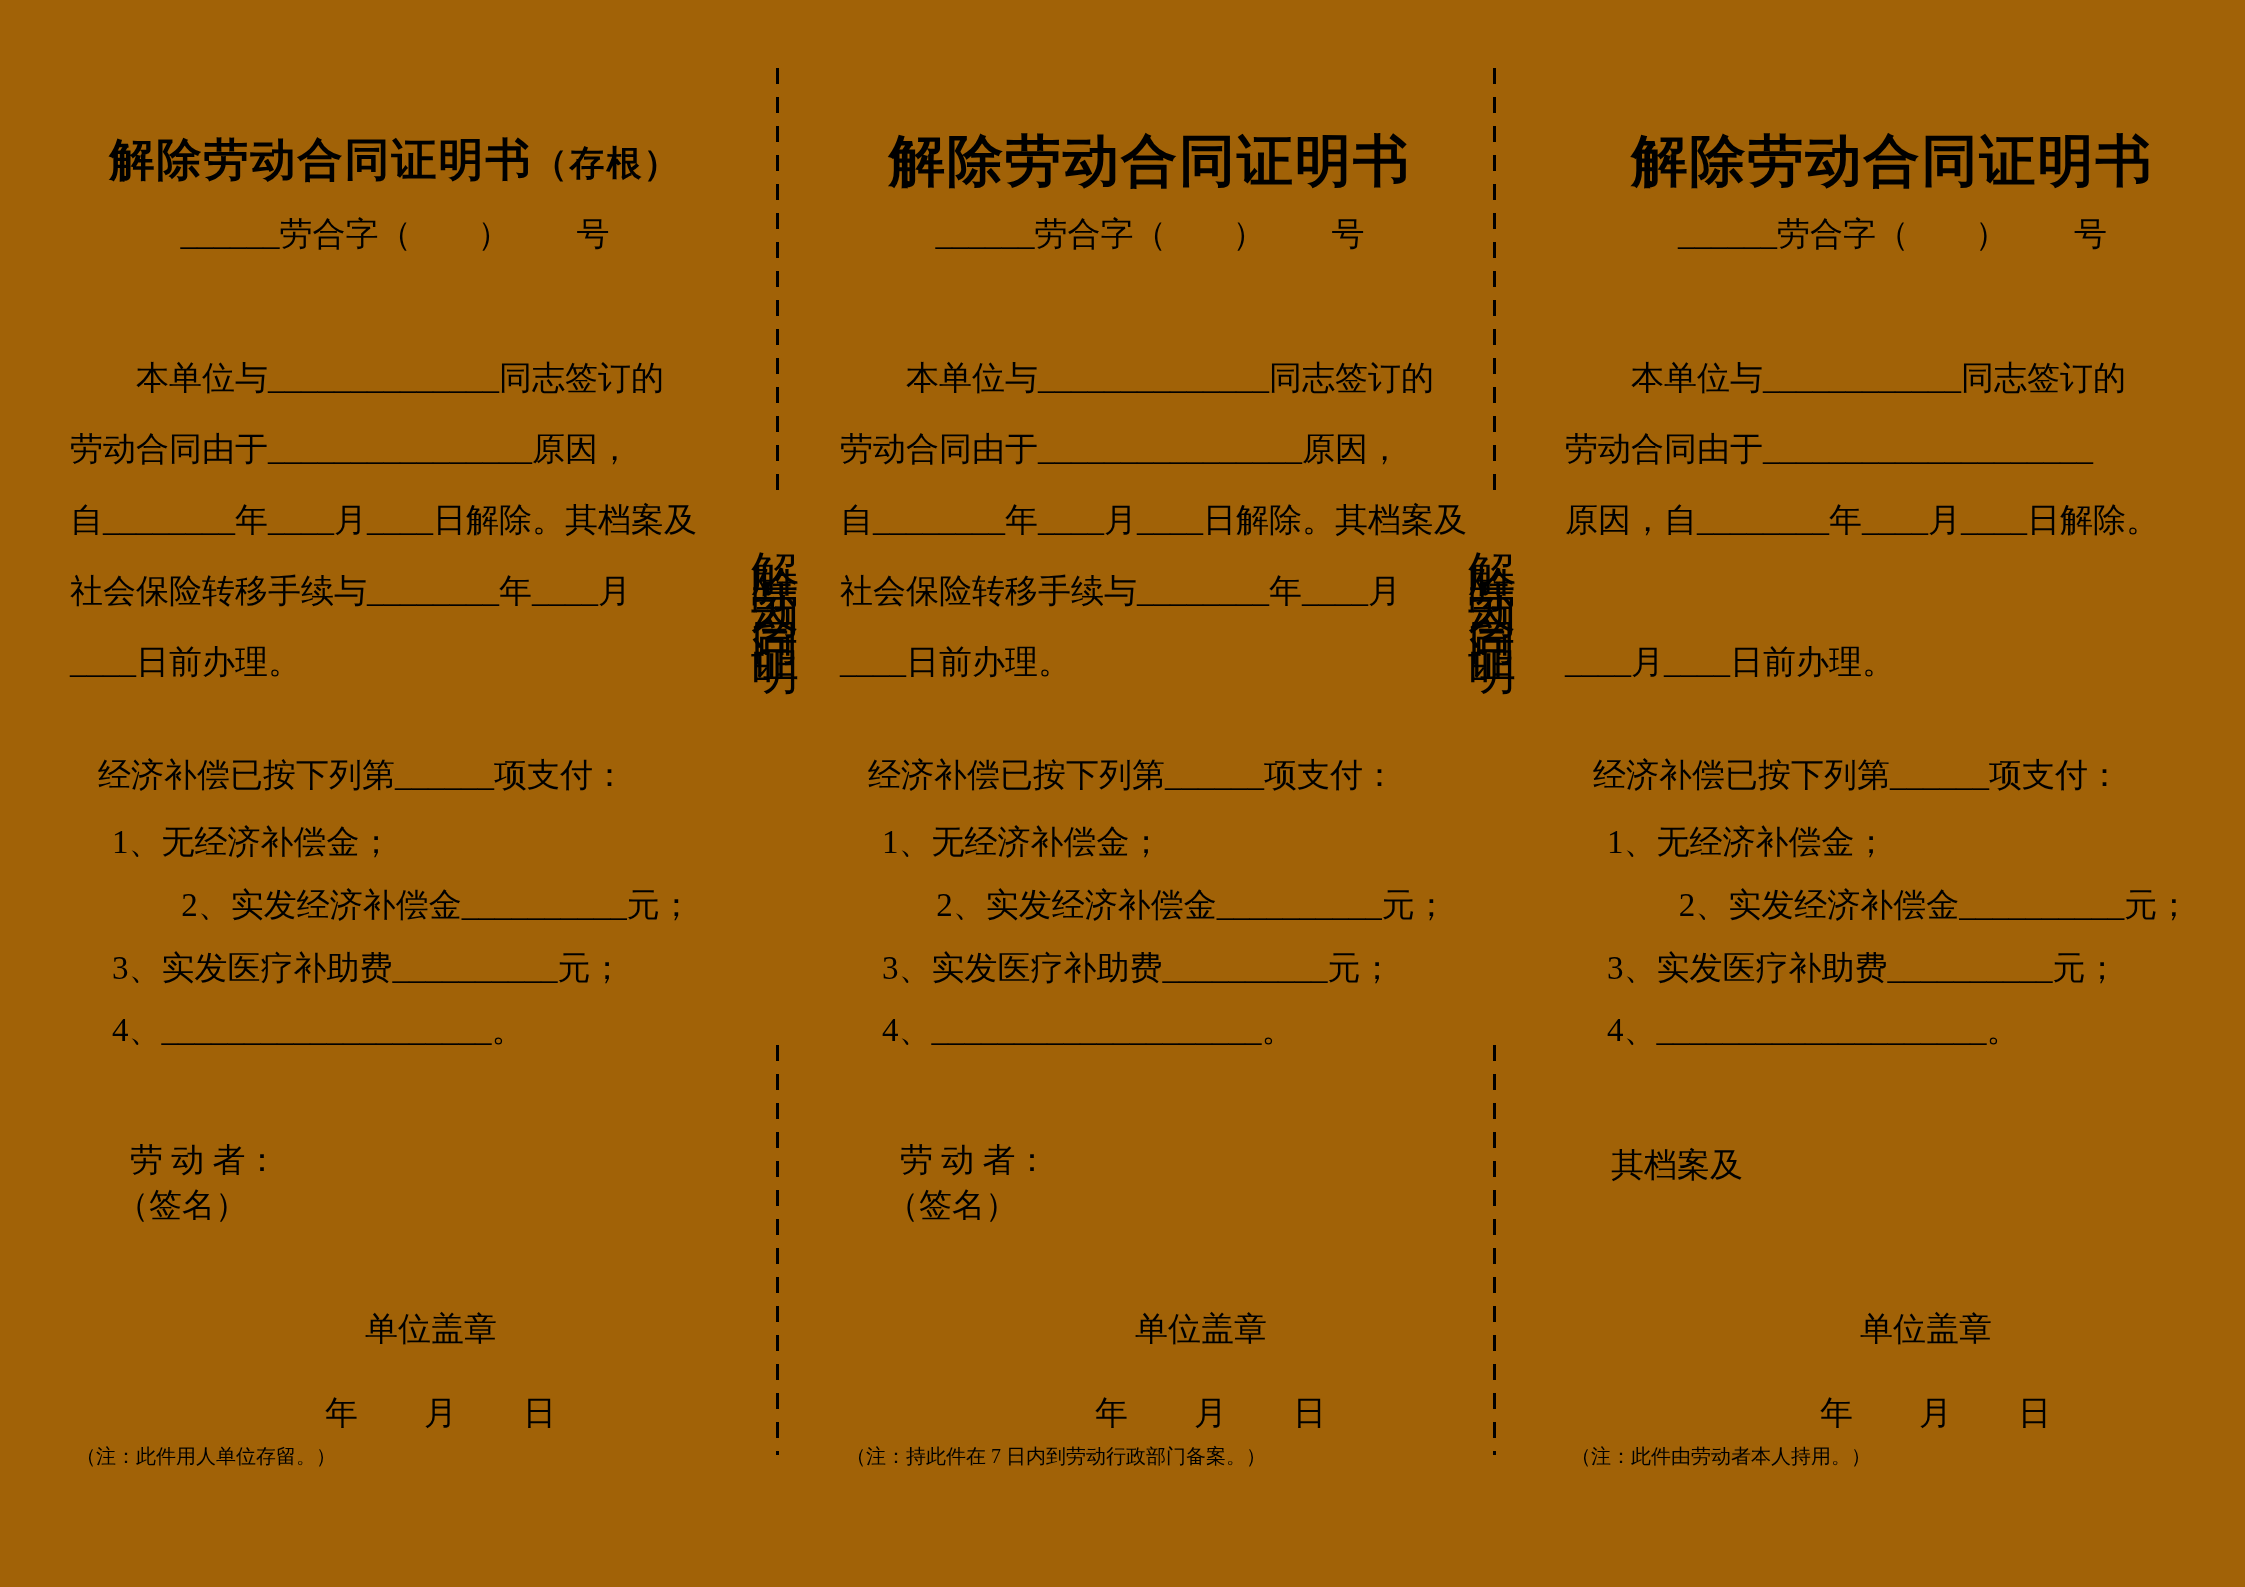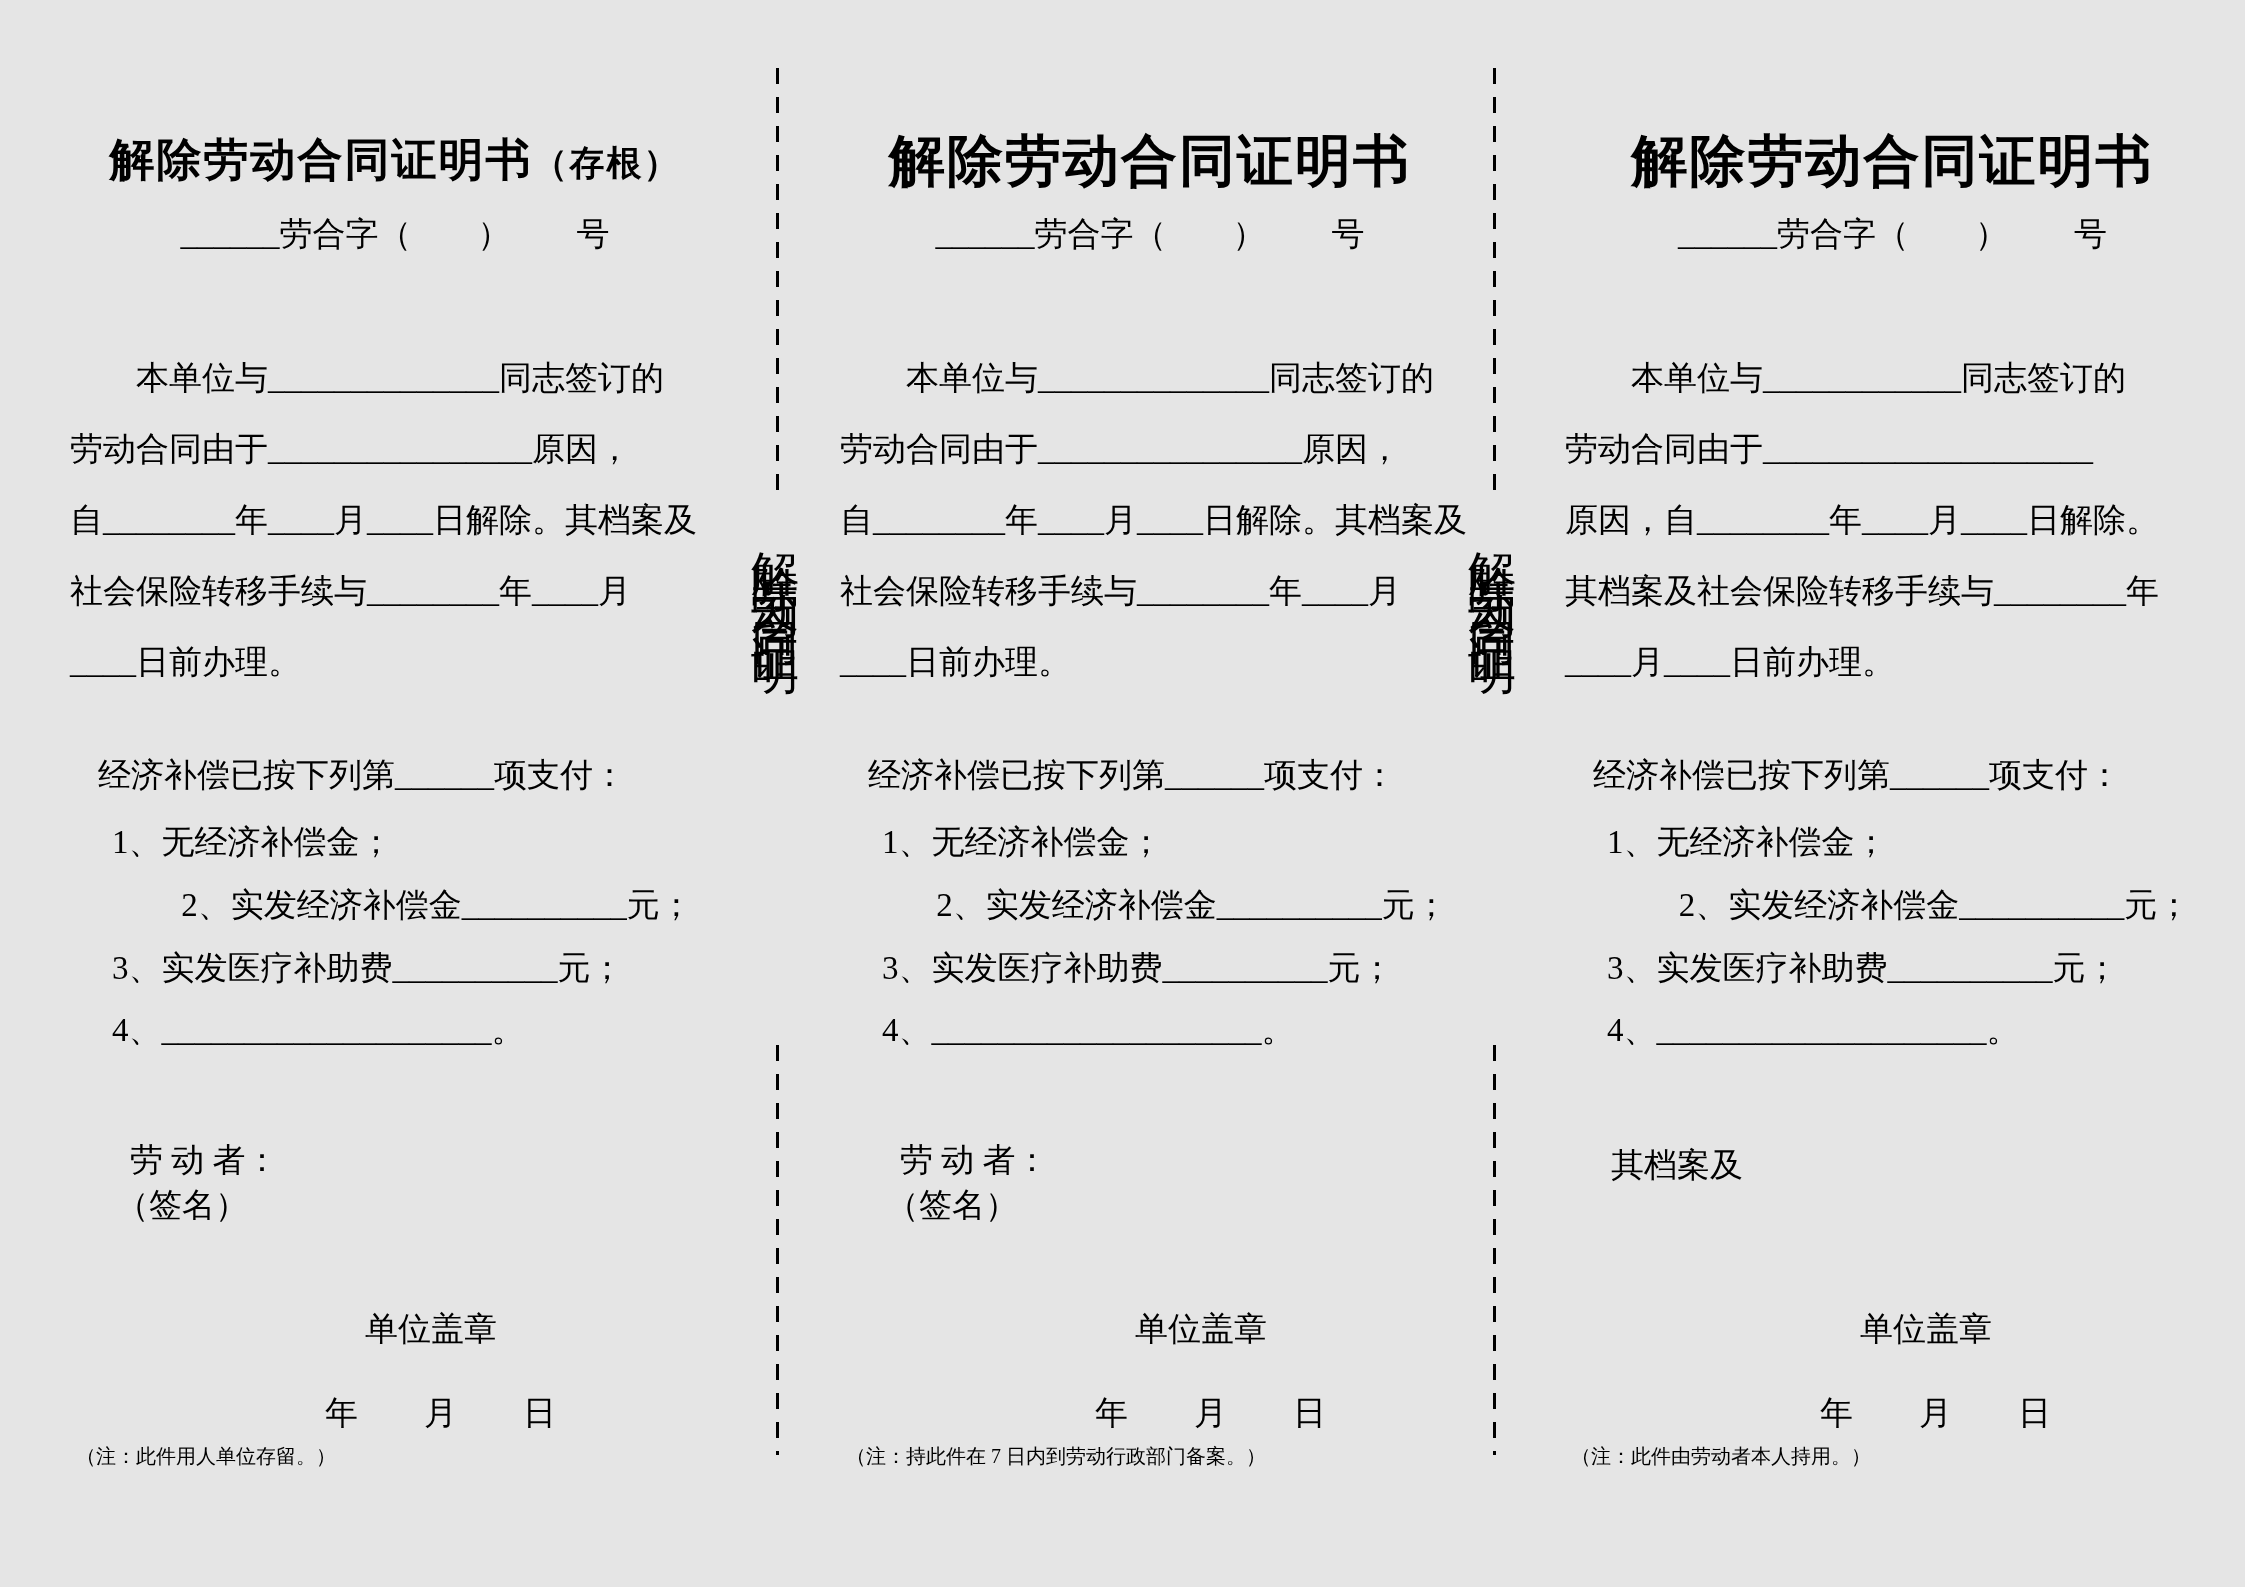--- a/index.html
+++ b/index.html
@@ -1,19 +1,19 @@
 <!DOCTYPE html>
 <html><head>
 <meta charset="utf-8">
 <style>
   html,body{margin:0;padding:0;background:#fff;}
   .sheet{
     position:relative;
     width:2245px;height:1587px;
-    background:#e5e5e5;
+    background:#a16207;
     color:#000;
     font-family:"Liberation Serif","DejaVu Serif",serif;
     overflow:hidden;
   }
   .panel{position:absolute;top:0;height:100%;}
   #panel-stub{left:70px;width:650px;}
   #panel-record{left:840px;width:620px;}
   #panel-worker{left:1565px;width:655px;}
 
   .row{position:absolute;left:0;width:100%;font-size:33px;line-height:1.25;white-space:nowrap;}
@@ -118,21 +118,20 @@
     <div class="vtext">解除劳动合同证明</div>
     <div class="dash dash-bottom"></div>
   </div>
 
   <section class="panel" id="panel-worker">
     <h1 class="row title"><span>解除劳动合同证明书</span></h1>
     <div class="row ref">______劳合字（　　）　　号</div>
     <p class="row b0">　　本单位与____________同志签订的</p>
     <p class="row b1">劳动合同由于____________________</p>
     <p class="row b2">原因，自________年____月____日解除。</p>
-    <p class="row b3">其档案及社会保险转移手续与________年</p>
     <p class="row b4">____月____日前办理。</p>
     <p class="row comp">经济补偿已按下列第______项支付：</p>
     <p class="row i0">1、无经济补偿金；</p>
     <p class="row i1">2、实发经济补偿金__________元；</p>
     <p class="row i2">3、实发医疗补助费__________元；</p>
     <p class="row i3">4、____________________。</p>
     <p class="row closing">其档案及</p>
     <p class="row seal">单位盖章</p>
     <p class="row date">年　　月　　日</p>
     <p class="row note">（注：此件由劳动者本人持用。）</p>

